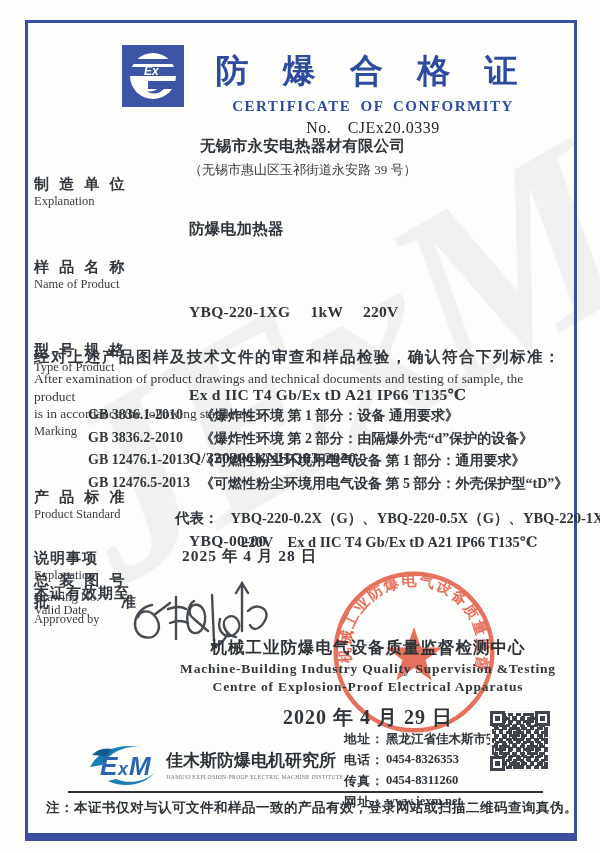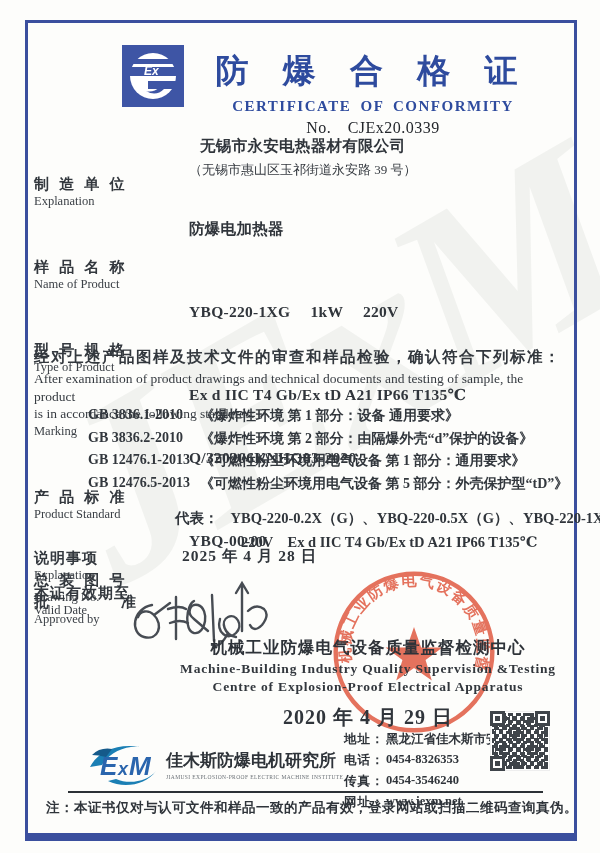--- a/index.html
+++ b/index.html
@@ -282,21 +282,21 @@
       <div class="c-row">
         <span class="c-lab">地址：</span>
         <span>黑龙江省佳木斯市安庆街3号</span>
       </div>
       <div class="c-row">
         <span class="c-lab">电话：</span>
         <span>0454-8326353</span>
       </div>
       <div class="c-row">
         <span class="c-lab">传真：</span>
-        <span>0454-3546240</span>
+        <span>0454-8311260</span>
       </div>
       <div class="c-row">
         <span class="c-lab">网址：</span>
         <span>www.jexm.net</span>
       </div>
     </div>
 
     <div class="qr">
       <div class="qr-body"></div>
       <div class="qr-eye tl"></div>

